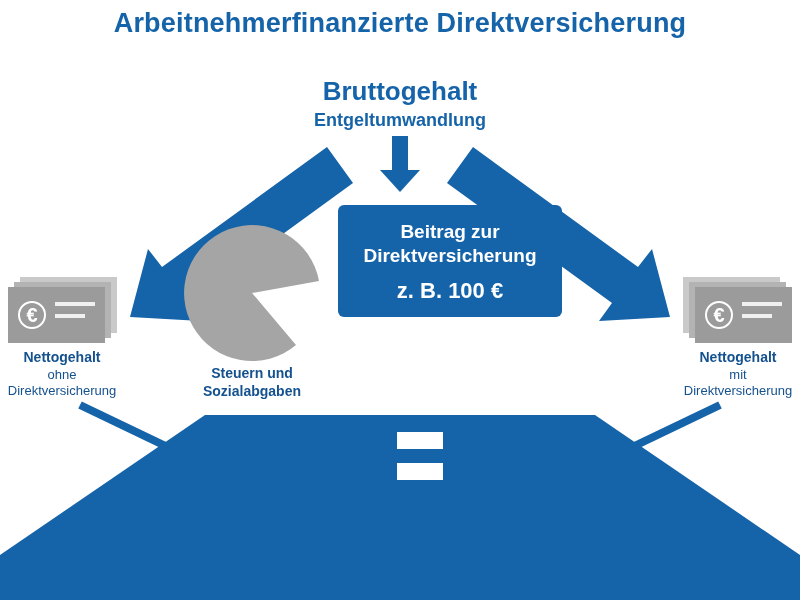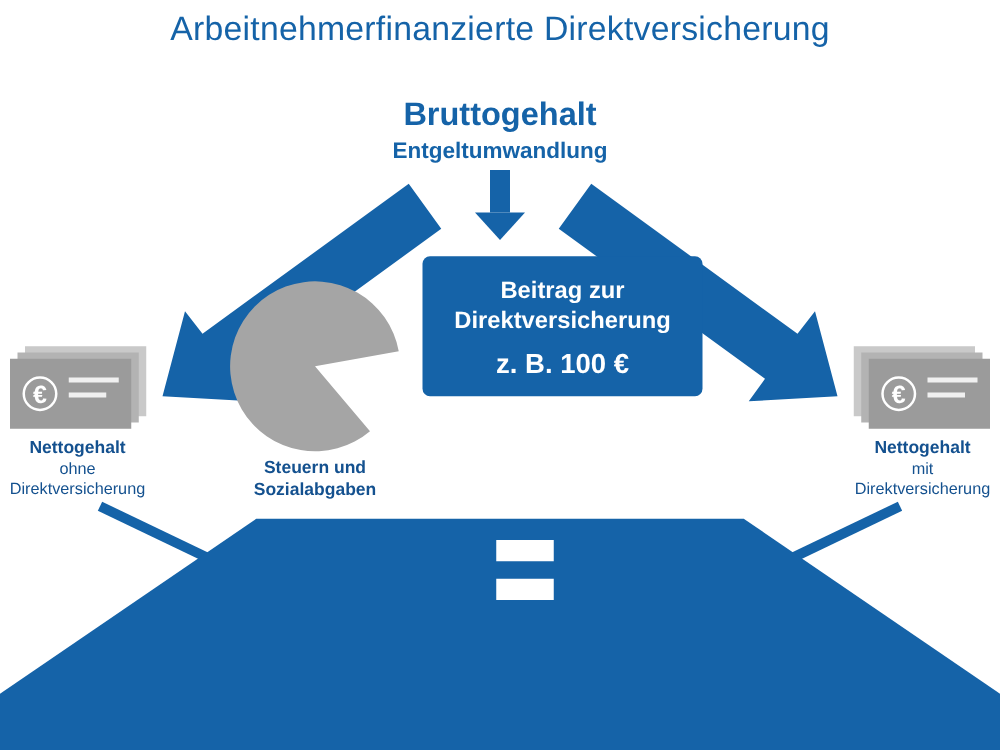--- a/index.html
+++ b/index.html
@@ -9,21 +9,21 @@
     background:#ffffff;
     font-family:"Liberation Sans", sans-serif;
     overflow:hidden;
   }
   .title{
     position:absolute;
     top:8px;left:0;width:800px;
     margin:0;
     text-align:center;
     font-size:27px;
-    font-weight:normal;
+    font-weight:bold;
     color:#1563a8;
     letter-spacing:0.2px;
   }
   svg{position:absolute;top:0;left:0;}
   svg text{font-family:"Liberation Sans", sans-serif;}
   .h-main{font-size:26px;font-weight:bold;fill:#1563a8;text-anchor:middle;}
   .h-sub{font-size:18px;font-weight:bold;fill:#1563a8;text-anchor:middle;}
   .box-line{font-size:19px;font-weight:bold;fill:#ffffff;text-anchor:middle;}
   .box-value{font-size:22px;font-weight:bold;fill:#ffffff;text-anchor:middle;}
   .lbl{font-size:13px;fill:#14518f;text-anchor:middle;}

